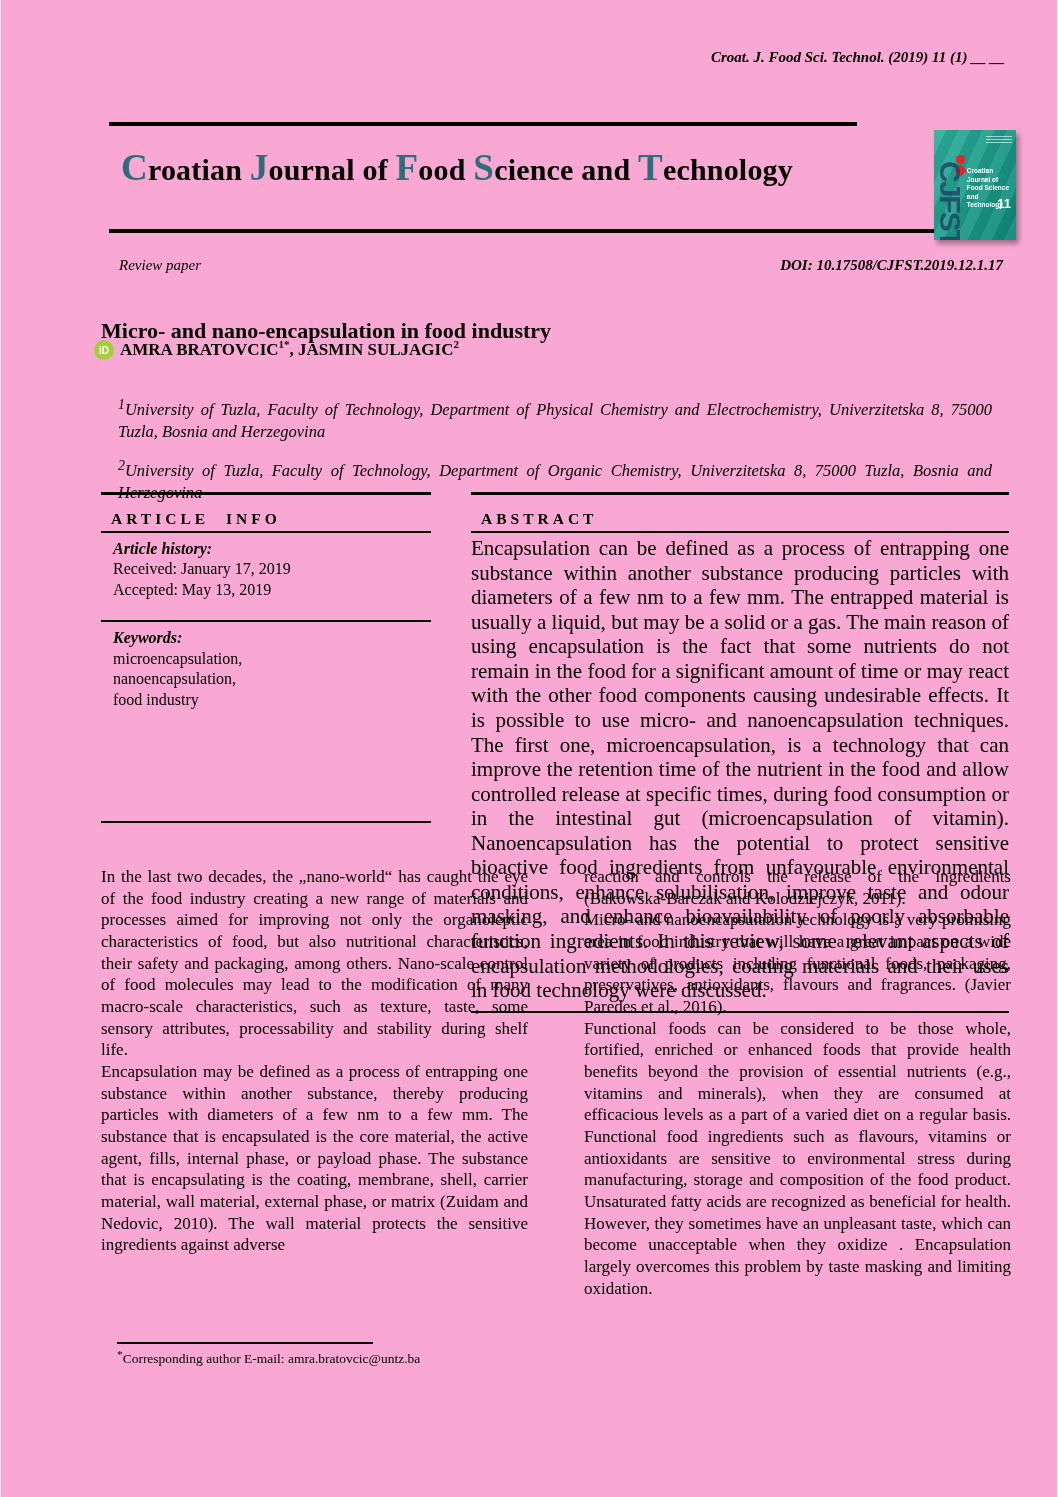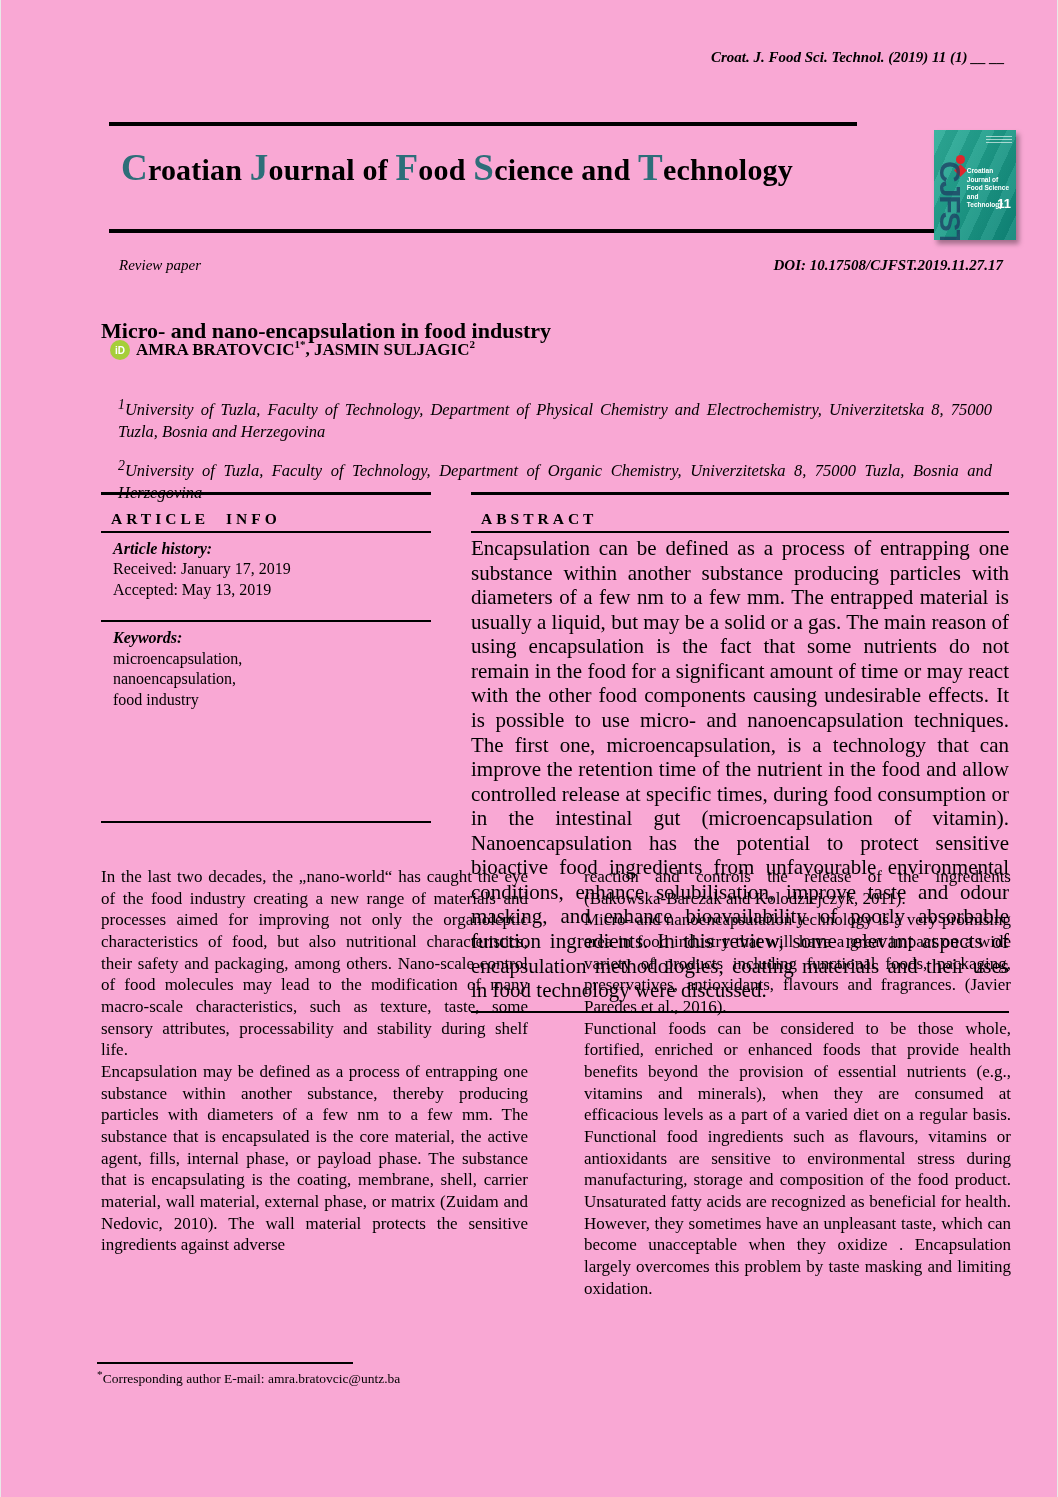--- a/index.html
+++ b/index.html
@@ -31,42 +31,42 @@
   .cover-issue{position:absolute;right:5px;top:60%;color:#fff;font-family:"Liberation Sans",sans-serif;font-weight:bold;font-size:13px;}
   .cover-mini{position:absolute;right:4px;top:6px;width:26px;height:9px;background:repeating-linear-gradient(to bottom,rgba(255,255,255,.75) 0 1px,transparent 1px 3px);opacity:.8;}
   
   .meta{position:absolute;left:118px;top:257px;width:884px;display:flex;justify-content:space-between;font-size:15px;}
   .review-paper{font-style:italic;}
   .doi{font-style:italic;font-weight:bold;}
   
   .atitle{position:absolute;left:100px;top:290px;font-size:22px;font-weight:bold;margin-top:28px;}
   
   .authors{position:absolute;left:93px;top:340px;display:flex;align-items:center;gap:6px;font-size:17px;font-weight:bold;}
-  .orcid{width:20px;height:20px;border-radius:50%;background:var(--orcid-green,#a6ce39);color:#fff;font-family:"Liberation Sans",sans-serif;font-weight:bold;font-size:10px;display:inline-flex;align-items:center;justify-content:center;flex:0 0 auto;margin-left:16px;}
+  .orcid{width:20px;height:20px;border-radius:50%;background:var(--orcid-green,#a6ce39);color:#fff;font-family:"Liberation Sans",sans-serif;font-weight:bold;font-size:10px;display:inline-flex;align-items:center;justify-content:center;flex:0 0 auto;}
   .authors sup{font-size:11px;}
   
   .affil{position:absolute;left:100px;top:382px;width:908px;font-style:italic;font-size:16.5px;line-height:1.33;text-align:justify;}
   .affil p{margin:17px;}
   
   .cols1{position:absolute;left:100px;top:492px;width:908px;display:flex;gap:40px;align-items:flex-start;}
   .info-col{width:330px;height:331px;border-bottom:2px solid #000;box-sizing:border-box;flex:0 0 auto;}
   .abs-col{flex:1;border-bottom:2px solid #000;}
   .rule-top{height:3px;background:#000;}
   .sec-head{font-weight:bold;font-size:15.5px;letter-spacing:4px;word-spacing:9px;padding:15px 0 3px 10px;border-bottom:2px solid #000;}
   .info-body{padding:6px 12px 10px;font-size:16px;line-height:1.28;}
   .hist-label,.kw-label{font-weight:bold;font-style:italic;}
   .mid-rule{height:2px;background:#000;margin:10px 0 0 0;}
   .abs-text{font-size:21px;line-height:1.17;text-align:justify;padding:3px 0 8px;}
   
   .cols2{position:absolute;left:100px;top:866px;width:910px;display:flex;gap:56px;}
   .bcol{width:427px;font-size:17px;line-height:1.275;text-align:justify;flex:0 0 auto;}
   .bcol h3{font-size:17.5px;margin:0 0 24px 0;text-align:left;}
   .bcol p{margin:0;}
   
-  .footnote{position:absolute;left:96px;top:1342px;width:460px;font-size:13.5px;margin-top:20px;}
+  .footnote{position:absolute;left:116px;top:1342px;width:460px;font-size:13.5px;}
   .fn-rule{width:256px;height:2px;background:#000;margin-bottom:7px;}
   sup{line-height:0;}
 </style>
 </head>
 <body>
 
 <div class="page">
 
   <div class="jref">
     <div>Croat. J. Food Sci. Technol. (2019) 11 (1) __ __</div>
@@ -82,21 +82,21 @@
     <div class="cover-diamond"></div>
     <div class="cover-code">CJFST</div>
     <div class="cover-title">Croatian Journal of Food Science and Technology</div>
     <div class="cover-issue">11</div>
   </div>
 
   <div class="rule-b"></div>
 
   <div class="meta">
     <span class="review-paper">Review paper</span>
-    <span class="doi">DOI: 10.17508/CJFST.2019.11.27.17</span>
+    <span class="doi">DOI: 10.17508/CJFST.2019.12.1.17</span>
   </div>
 
   <div class="atitle">Micro- and nano-encapsulation in food industry</div>
 
   <div class="authors">
     <span class="orcid">iD</span>
     <span>AMRA BRATOVCIC<sup>1*</sup>, JASMIN SULJAGIC<sup>2</sup></span>
   </div>
 
   <div class="affil">

